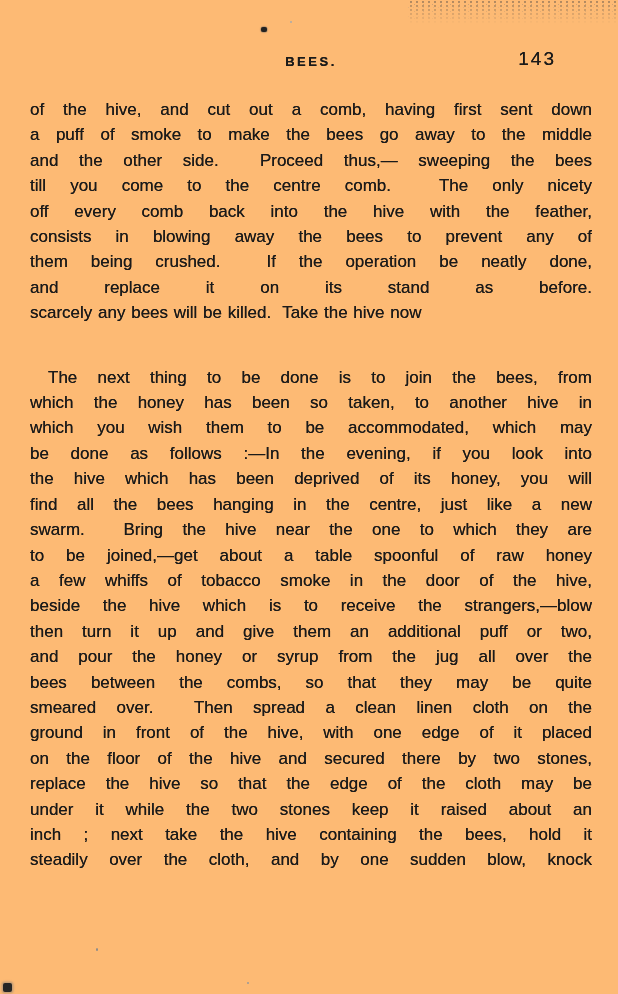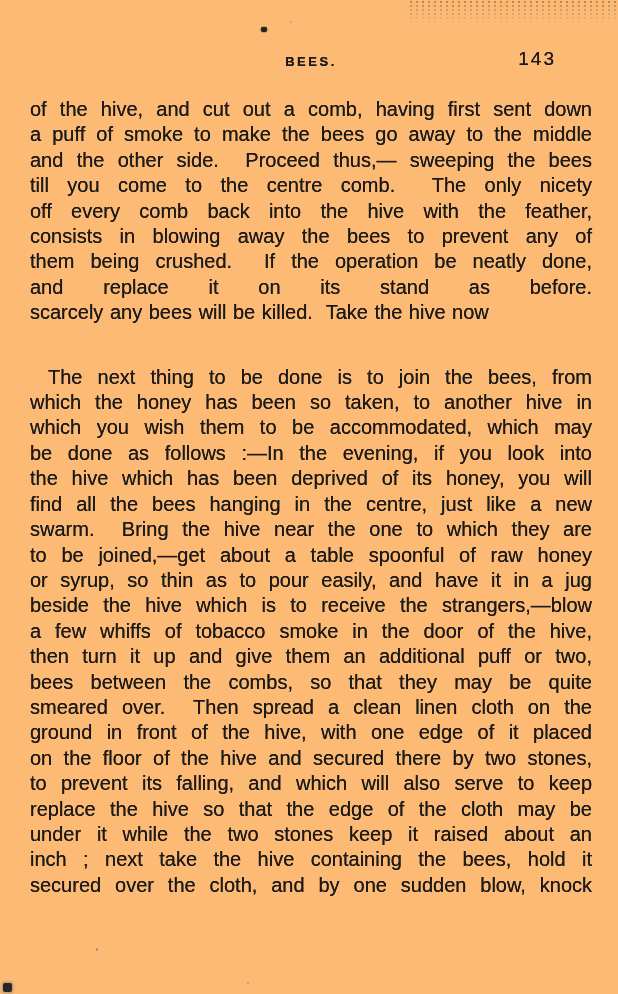--- a/index.html
+++ b/index.html
@@ -21,21 +21,21 @@
     text-shadow: 0 0 0.4px rgba(25,25,25,0.9);
   }
   .page-number {
     position: absolute; top: 48px; right: 36px;
     font-size: 19px; letter-spacing: 2px;
     text-shadow: 0 0 0.4px rgba(25,25,25,0.9);
   }
   
   .body-text {
     position: absolute; top: 97px; left: 30px; width: 562px;
-    font-size: 20px; line-height: 25.4px;
+    font-size: 17px; line-height: 25.4px;
     text-shadow: 0 0 0.35px rgba(22,22,22,0.9);
   }
   .line {
     text-align: justify;
     text-align-last: justify;
     white-space: pre-wrap;
     word-spacing: 1px;
   }
   .para.short-last .line:last-child { text-align-last: left; }
   .para.indent-first .line:first-child { text-indent: 18px; margin-top: 39px; }
@@ -85,33 +85,32 @@
       </div>
     <div class="para indent-first">
         <div class="line">The next thing to be done is to join the bees, from</div>
         <div class="line">which the honey has been so taken, to another hive in</div>
         <div class="line">which you wish them to be accommodated, which may</div>
         <div class="line">be done as follows :—In the evening, if you look into</div>
         <div class="line">the hive which has been deprived of its honey, you will</div>
         <div class="line">find all the bees hanging in the centre, just like a new</div>
         <div class="line">swarm.  Bring the hive near the one to which they are</div>
         <div class="line">to be joined,—get about a table spoonful of raw honey</div>
-        <div class="line">or syrup, so thin as to pour easily, and have it in a jug</div>
+        <div class="line">a few whiffs of tobacco smoke in the door of the hive,</div>
         <div class="line">beside the hive which is to receive the strangers,—blow</div>
-        <div class="line">a few whiffs of tobacco smoke in the door of the hive,</div>
         <div class="line">then turn it up and give them an additional puff or two,</div>
+        <div class="line">and pour the honey or syrup from the jug all over the</div>
         <div class="line">bees between the combs, so that they may be quite</div>
         <div class="line">smeared over.  Then spread a clean linen cloth on the</div>
         <div class="line">ground in front of the hive, with one edge of it placed</div>
         <div class="line">on the floor of the hive and secured there by two stones,</div>
-        <div class="line">to prevent its falling, and which will also serve to keep</div>
         <div class="line">replace the hive so that the edge of the cloth may be</div>
         <div class="line">under it while the two stones keep it raised about an</div>
         <div class="line">inch ; next take the hive containing the bees, hold it</div>
-        <div class="line">secured over the cloth, and by one sudden blow, knock</div>
+        <div class="line">steadily over the cloth, and by one sudden blow, knock</div>
       </div>
   </div>
 
   <div class="speck speck-asterisk"></div>
   <div class="speck speck-bottom-left"></div>
   <div class="speck speck-faint-1"></div>
   <div class="speck speck-faint-2"></div>
   <div class="speck speck-faint-3"></div>
 
 </div>

